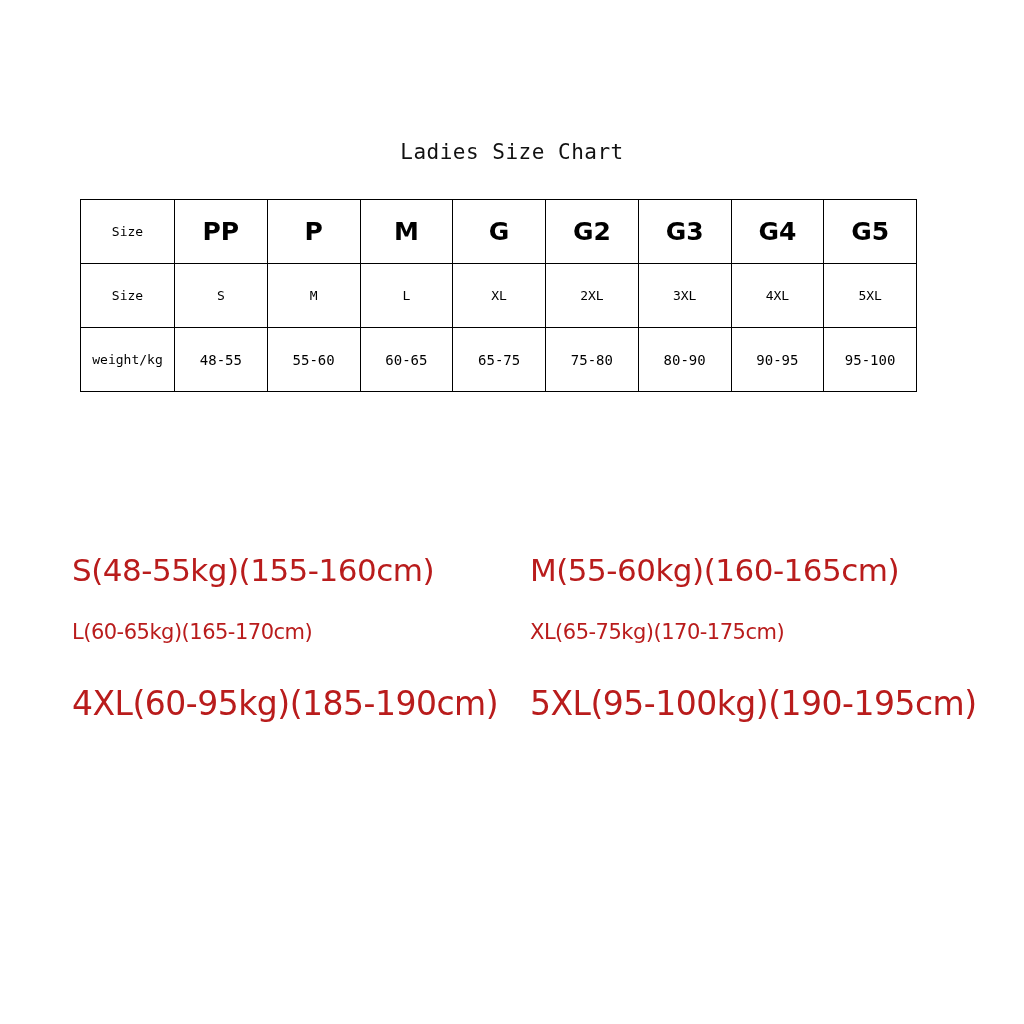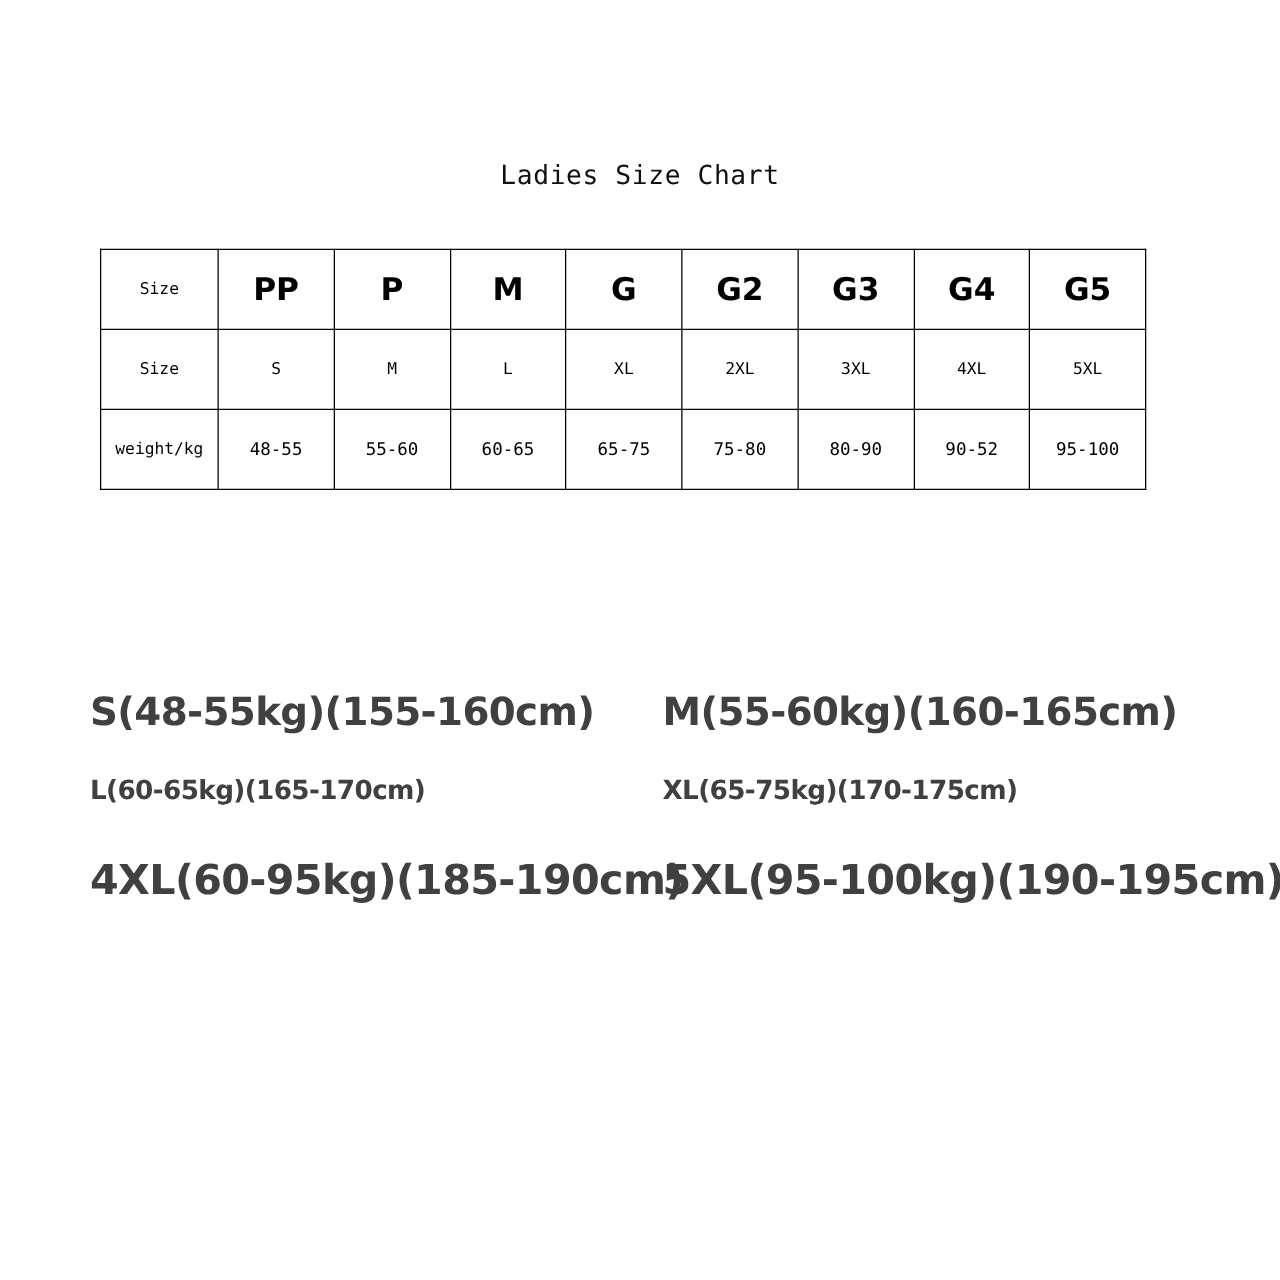--- a/index.html
+++ b/index.html
@@ -12,21 +12,21 @@
     height: 1024px;
     position: relative;
     font-family: "DejaVu Sans Mono", monospace;
     color: #000000;
     overflow: hidden;
   }
 
   
   #chart-title {
     position: absolute;
-    top: 128px;
+    top: 140px;
     left: 0;
     width: 1024px;
     text-align: center;
     font-family: "DejaVu Sans Mono", monospace;
     font-size: 21px;
     letter-spacing: 0.5px;
     color: #111111;
   }
 
   
@@ -81,22 +81,22 @@
     width: 960px;
     height: 290px;
   }
   .summary-row {
     position: relative;
     height: 68px;
   }
   .summary-item {
     position: absolute;
     font-family: "DejaVu Sans", sans-serif;
-    font-weight: bold;
-    color: #404040;
+    font-weight: normal;
+    color: #b91c1c;
     white-space: nowrap;
     letter-spacing: -0.5px;
   }
   .col-left  { left: 12px; }
   .col-right { left: 470px; }
 
   .sz-0 { font-size: 31px; top: 12px; }
   .sz-1 { font-size: 21px; top: 12px; }
   .sz-2 { font-size: 32px; top: 10px; }
   .sz-3 { font-size: 33px; top: 8px; }
@@ -146,21 +146,21 @@
 
 
       <tr>
         <td class="rowlabel">weight/kg</td>
         <td class="cell-val">48-55</td>
         <td class="cell-val">55-60</td>
         <td class="cell-val">60-65</td>
         <td class="cell-val">65-75</td>
         <td class="cell-val">75-80</td>
         <td class="cell-val">80-90</td>
-        <td class="cell-val">90-52</td>
+        <td class="cell-val">90-95</td>
         <td class="cell-val">95-100</td>
       </tr>
     </tbody>
   </table>
 </div>
 
 <div id="summary">
   <div class="summary-row">
     <div class="summary-item col-left sz-0">S(48-55kg)(155-160cm)</div>
     <div class="summary-item col-right sz-0">M(55-60kg)(160-165cm)</div>

